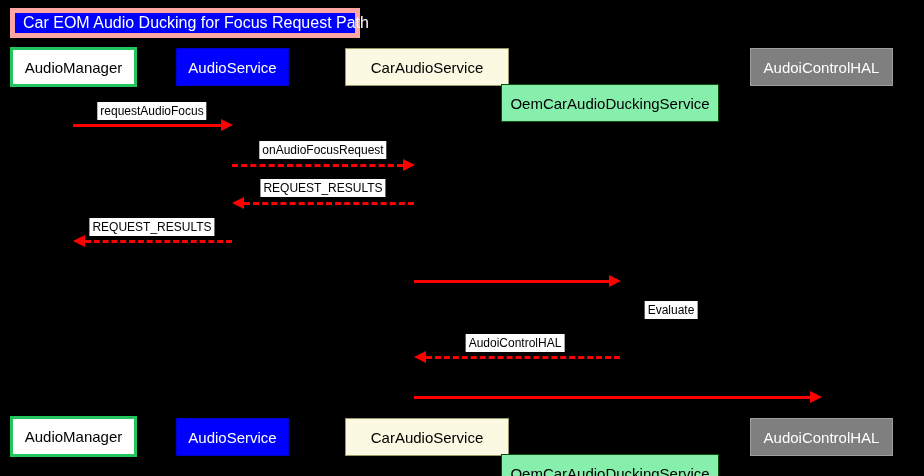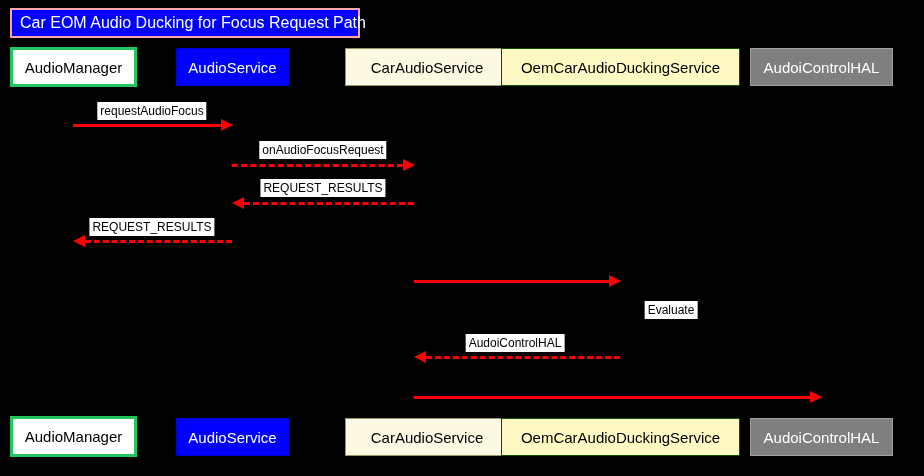--- a/index.html
+++ b/index.html
@@ -2,37 +2,37 @@
 <html><head>
 <meta charset="utf-8">
 <style>
   html,body{margin:0;padding:0;background:#000;}
   .stage{
     position:relative;width:924px;height:476px;background:#000;overflow:hidden;
     font-family:"Liberation Sans", sans-serif;
   }
   .title-box{
     position:absolute;left:10px;top:8px;width:350px;height:30px;
-    background:#0000ff;border:2px solid #fca5a5;box-sizing:border-box;
+    background:#0000ff;border:5px solid #fca5a5;box-sizing:border-box;
     display:flex;align-items:center;padding-left:8px;
     color:#ffffff;font-size:16px;white-space:nowrap;
   }
   .participant{
     position:absolute;box-sizing:border-box;
     display:flex;align-items:center;justify-content:center;
     font-size:15px;white-space:nowrap;
   }
   .p-row-top{top:48px;height:38px;}
   .p-row-bottom{top:418px;height:38px;}
   .p-am{left:10px;width:127px;background:#ffffff;color:#000000;border:3px solid #22c55e;}
   .p-am.p-row-top{top:47px;height:40px;}
   .p-am.p-row-bottom{top:416px;height:41px;}
   .p-as{left:176px;width:113px;background:#0000ff;color:#ffffff;border:1px solid #0000cc;}
   .p-cas{left:345px;width:164px;background:#fcf9e3;color:#000000;border:1px solid #999966;}
-  .p-oem{left:501px;width:239px;background:#fef9c3;color:#000000;border:1px solid #0b4d0b;}
+  .p-oem{left:501px;width:218px;background:#86efac;color:#000000;border:1px solid #0b4d0b;margin-top:36px;}
   .p-hal{left:750px;width:143px;background:#7f7f7f;color:#ffffff;border:1px solid #9e9e9e;}
   .lifeline{
     position:absolute;top:88px;height:328px;width:2px;background:#000000;
   }
   .msg-label{
     position:absolute;transform:translateX(-50%);
     background:#ffffff;color:#000000;font-size:12px;line-height:18px;
     padding:0 3px;white-space:nowrap;
   }
   .msg-line{position:absolute;height:0;}

